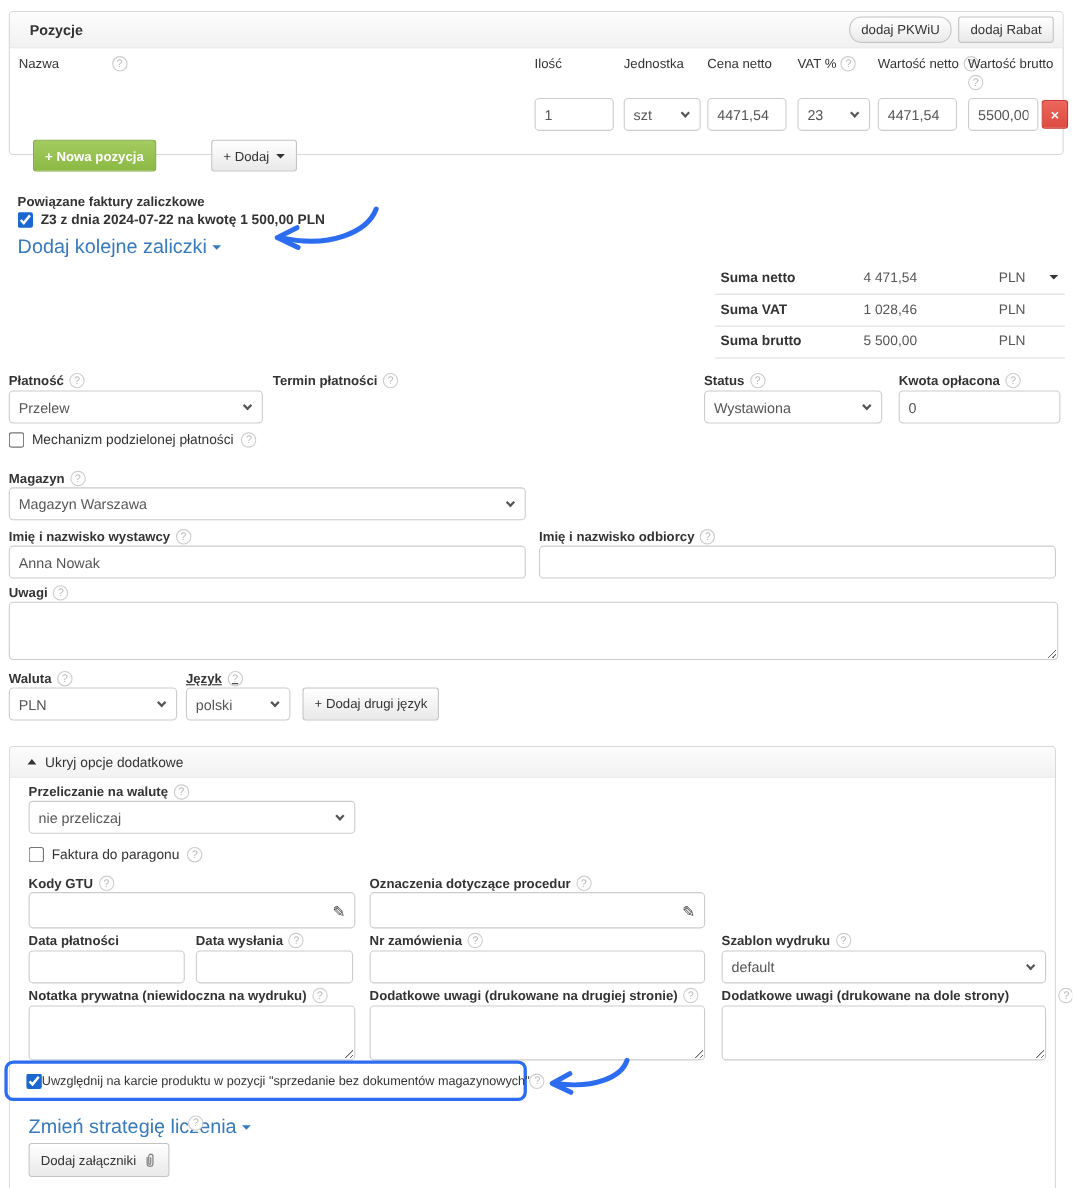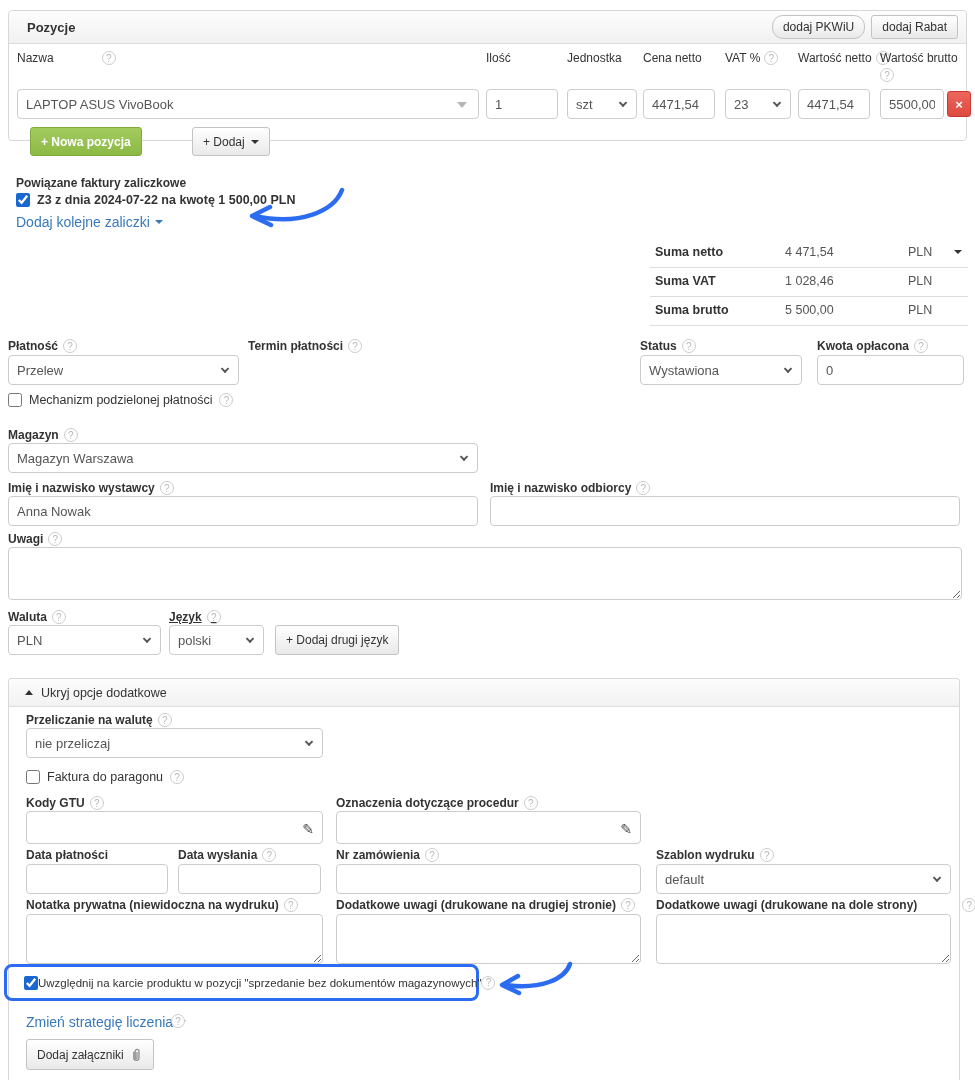--- a/index.html
+++ b/index.html
@@ -35,21 +35,21 @@
     display:flex; align-items:center; padding:0 24px 0 8px; font-size:13px; color:#555; cursor:pointer; }
   .chev { position:absolute; right:10px; top:50%; width:6px; height:6px; border-right:2px solid #555;
     border-bottom:2px solid #555; transform:translateY(-70%) rotate(45deg); }
   .tri-down { position:absolute; right:11px; top:50%; margin-top:-2px; width:0; height:0;
     border-left:5px solid transparent; border-right:5px solid transparent; border-top:6px solid #b5b5b5; }
   .caret-down { display:inline-block; width:0; height:0; border-left:4px solid transparent;
     border-right:4px solid transparent; border-top:4px solid currentColor; }
   .caret-up { display:inline-block; width:0; height:0; border-left:4px solid transparent;
     border-right:4px solid transparent; border-bottom:5px solid #333; }
 
-  .link { color:#3779bd; font-size:14px; display:inline-flex; align-items:center; gap:5px; cursor:pointer; }
+  .link { color:#3779bd; font-size:18px; display:inline-flex; align-items:center; gap:5px; cursor:pointer; }
   .cbrow { position:absolute; display:flex; align-items:center; gap:7px; font-size:12.5px; color:#333; white-space:nowrap; }
   .cb { width:14px; height:14px; margin:0; flex:none; accent-color:#1a67d2; }
 
   .sumrow { position:absolute; width:318px; height:29px; border-bottom:1px solid #ddd; font-size:12.5px; }
   .sumrow .s-lbl { position:absolute; left:5px; top:6px; font-weight:bold; color:#333; }
   .sumrow .s-val { position:absolute; left:135px; top:6px; color:#555; }
   .sumrow .s-cur { position:absolute; left:258px; top:6px; color:#555; }
   .sumrow .s-caret { position:absolute; right:6px; top:11px; color:#333; }
 
   .pencil { position:absolute; right:8px; bottom:6px; font-size:14px; color:#444; }
@@ -93,24 +93,20 @@
     </div>
     <div class="thead" style="left:789px; top:40px;">
       <span>Wartość netto</span>
         <span class="help">?</span>
     </div>
     <div class="thead" style="left:871px; top:40px; flex-direction:column; align-items:flex-start; gap:3px;">
       <span>Wartość brutto</span>
         <span class="help">?</span>
     </div>
 
-    <div class="selectbox" style="left:8px; top:78px; width:462px;">
-      <span>LAPTOP ASUS VivoBook</span>
-      <span class="tri-down"></span>
-    </div>
     <input class="input" style="left: 477px; top: 78px; width: 72px;" value="1">
     <div class="selectbox" style="left:558px; top:78px; width:70px;">
       <span>szt</span>
       <span class="chev"></span>
     </div>
     <input class="input" style="left: 634px; top: 78px; width: 72px;" value="4471,54">
     <div class="selectbox" style="left:716px; top:78px; width:66px;">
       <span>23</span>
       <span class="chev"></span>
     </div>

